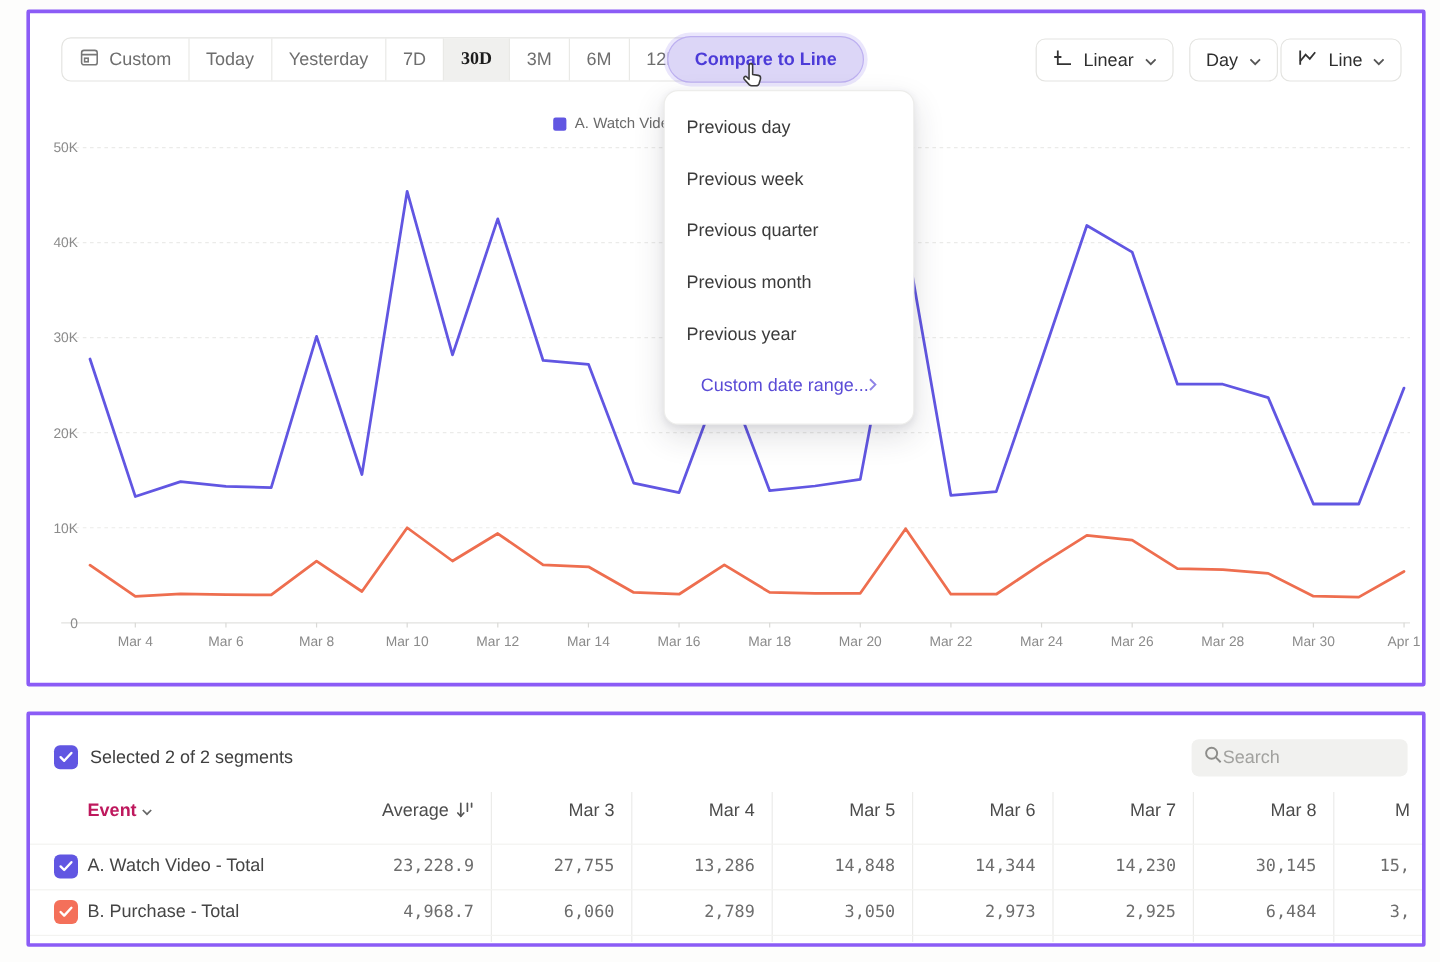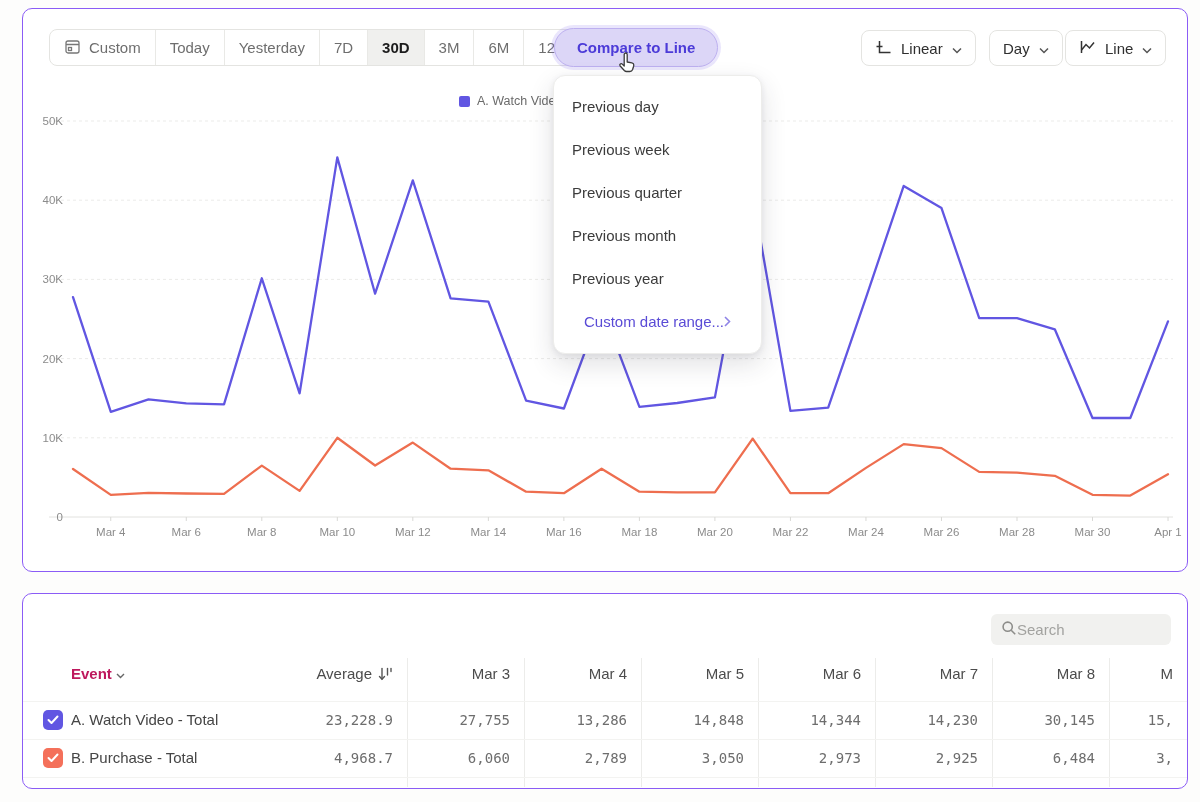--- a/index.html
+++ b/index.html
@@ -6,38 +6,38 @@
   html,body { width:1200px; height:802px; }
   body {
     position: relative;
     background:#fdfdfc;
     font-family:"Liberation Sans", sans-serif;
     color:#3c3c3c;
     overflow:hidden;
   }
   .panel {
     position:absolute; background:#fff;
-    border:1px solid #8b5cf6; border-radius:10px;
+    border:3px solid #8b5cf6; border-radius:2px;
   }
   #top-panel { left:22px; top:8px; width:1166px; height:564px; overflow:hidden; }
   #bottom-panel { left:22px; top:593px; width:1166px; height:196px; overflow:hidden; }
 
   
   .preset-group {
     position:absolute; left:26px; top:20px; height:37px;
     display:flex; align-items:stretch;
     border:1px solid #e4e4e1; border-radius:8px; background:#fff;
   }
   .preset {
     display:flex; align-items:center; gap:8px;
     padding:0 14px; font-size:15px; color:#6e6e6e;
     border-right:1px solid #e9e9e6; cursor:pointer; white-space:nowrap;
   }
   .preset:last-child { border-right:none; }
-  .preset.active { background:#f0f0ee; color:#1c1c1c; font-weight:bold; }
+  .preset.active { background:#f0f0ee; color:#1c1c1c; font-weight:bold;font-family:Liberation Serif, serif; }
   .compare-btn {
     position:absolute; left:531px; top:19px; height:39px;
     display:flex; align-items:center; padding:0 22px;
     background:#dcd6f7; border:1.5px solid #bdb0f0; border-radius:20px;
     box-shadow:0 0 0 3px rgba(137,117,236,0.18);
     color:#4c3bd8; font-size:15px; font-weight:bold; cursor:pointer;
   }
   .right-btn {
     position:absolute; top:21px; height:36px;
     display:flex; align-items:center; gap:9px; padding:0 13px;
@@ -265,20 +265,28 @@
   </div>
 </div>
 
 <div id="cursor">
   <svg width="24" height="24" viewBox="0 0 24 24">
     <path d="M9.2 3.6c0-.9.7-1.6 1.5-1.6s1.5.7 1.5 1.6V11l4.7.8c1.1.2 1.9 1.1 1.9 2.2 0 .4-.1.8-.2 1.2l-1 3.3c-.4 1.2-1.5 2-2.8 2h-3.3c-.8 0-1.6-.4-2.2-1l-4.1-4.5c-.5-.6-.5-1.5.1-2 .6-.5 1.4-.5 2 .1l1.9 2z" fill="#ffffff" stroke="#3a3a3a" stroke-width="1.3" stroke-linejoin="round"></path>
   </svg>
 </div>
 
 <div class="panel" id="bottom-panel">
+  <div id="segments-head">
+    <div class="checkbox" id="select-all-checkbox" style="background: rgb(97, 86, 226);">
+      <svg width="12" height="10" viewBox="0 0 12 10" fill="none" stroke="#fff" stroke-width="2" stroke-linecap="round" stroke-linejoin="round">
+          <path d="M1.5 5 L4.5 8 L10.5 1.5"></path>
+        </svg>
+    </div>
+    <span id="segments-summary">Selected 2 of 2 segments</span>
+  </div>
 
   <div class="searchbox">
     <span>
       <svg width="16" height="16" viewBox="0 0 16 16" fill="none" stroke="#8d8d8a" stroke-width="1.6">
           <circle cx="6.7" cy="6.7" r="4.6"></circle>
           <line x1="10.2" y1="10.2" x2="14.2" y2="14.2"></line>
         </svg>
     </span>
     <input type="text" placeholder="Search" style="">
   </div>

